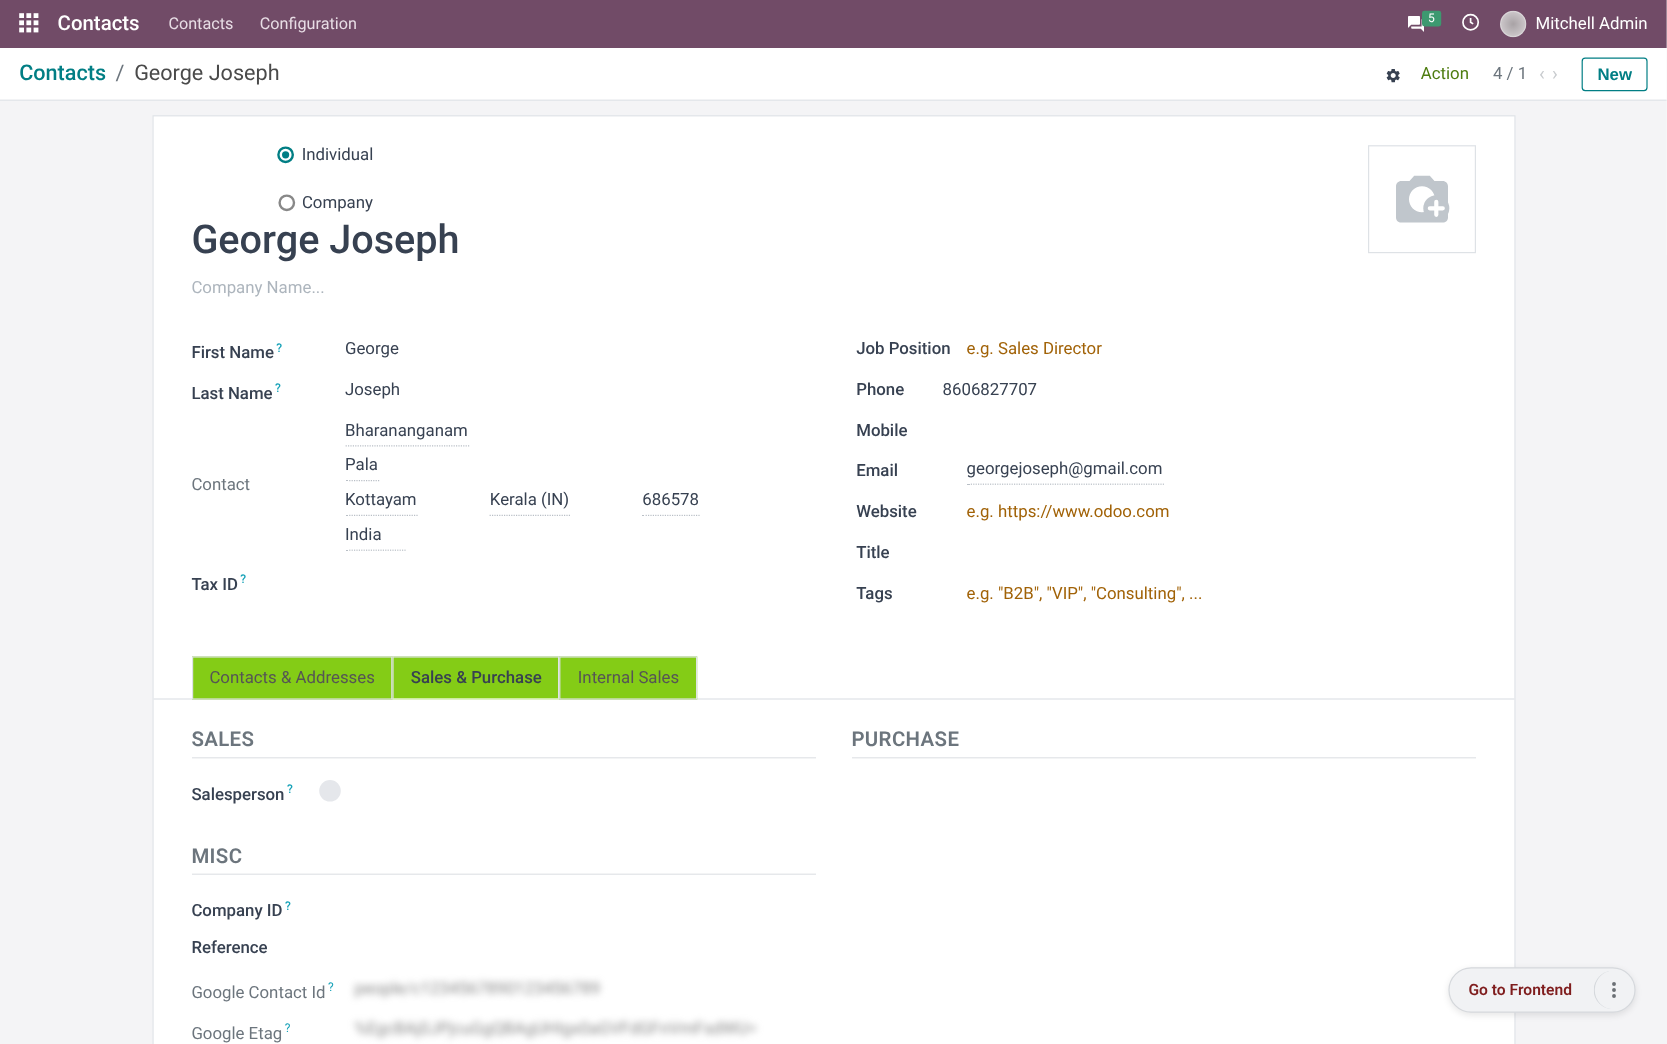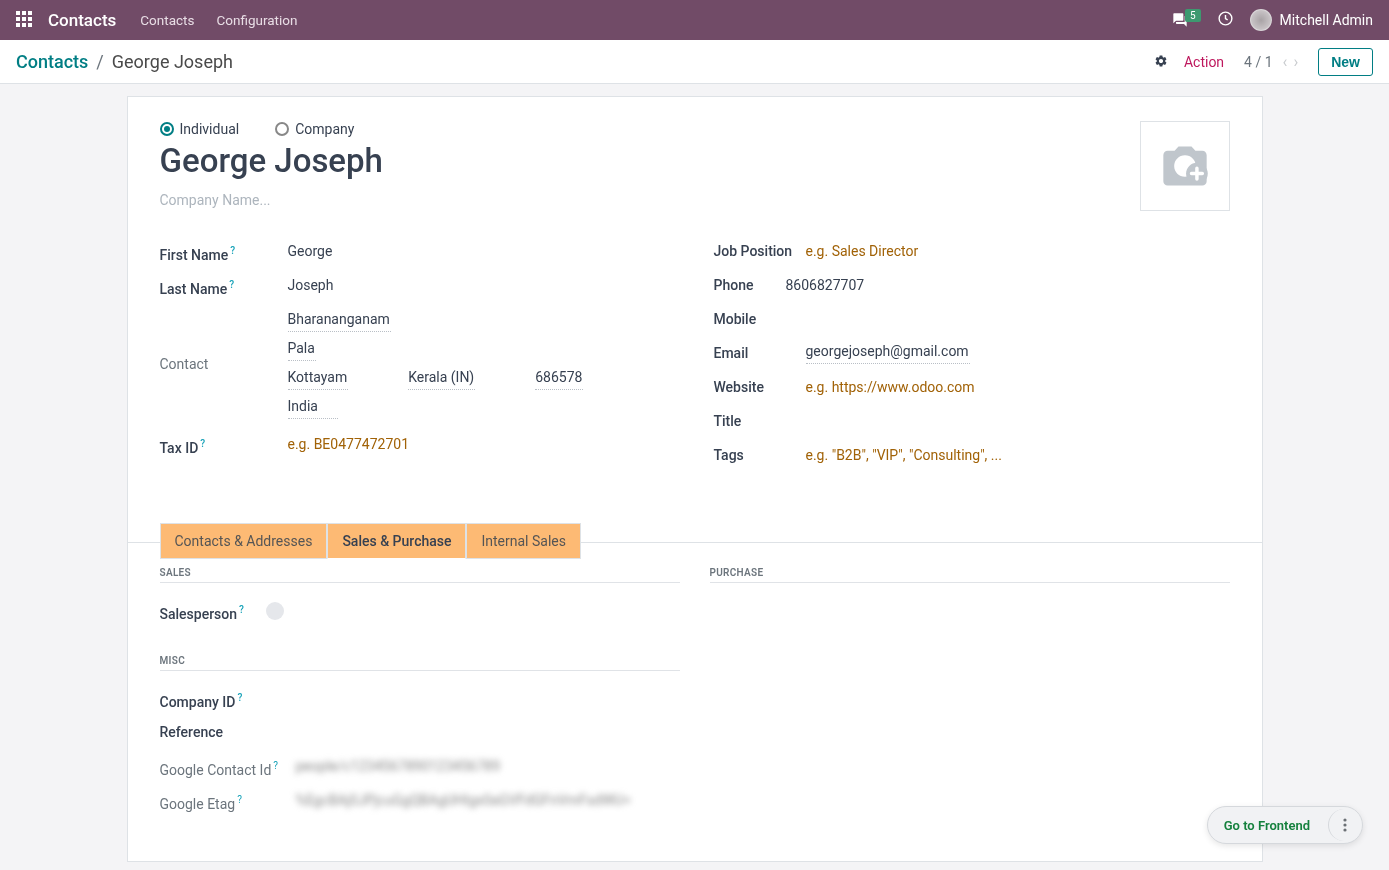--- a/index.html
+++ b/index.html
@@ -17,31 +17,31 @@
 .clock-icon { cursor:pointer; color:#fff; }
 .user-area { display:flex; align-items:center; gap:8px; cursor:pointer; }
 .avatar-small { width:22px; height:22px; border-radius:50%; background: radial-gradient(circle at center, #a8a2a5, #d8d3d6); border:1px solid rgba(255,255,255,0.3); }
 
 .control-panel { height: 44px; background: #fff; border-bottom:1px solid #dee2e6; display:flex; align-items:center; padding:0 16px; }
 .breadcrumb { display:flex; align-items:center; gap:8px; font-size:18px; }
 .bc-root { color:#017e84; font-weight:500; cursor:pointer; }
 .bc-sep { color:#6c757d; }
 .bc-current { color:#4a4a4a; }
 .cp-right { margin-left:auto; display:flex; align-items:center; gap:20px; }
-.action-btn { display:flex; align-items:flex-start; gap:16px; color:#be185d; cursor:pointer; font-size:14px; }
+.action-btn { display:flex; align-items:flex-end; gap:16px; color:#4d7c0f; cursor:pointer; font-size:14px; }
 .gear-svg { width:14px; height:14px; }
 .pager { display:flex; align-items:center; gap:10px; color:#6c757d; }
 .pager-arrows { display:flex; gap:6px; }
 .pager-arrow { color:#c9cccf; cursor:pointer; font-size:16px; }
 .btn-new { border:1px solid #017e84; color:#017e84; background:#fff; padding:5px 12px; font-weight:600; font-size:14px; cursor:pointer; border-radius:3px; }
 
 .sheet-container { padding: 12px 0 40px; display:flex; justify-content:center; }
 .sheet { width: 1136px; background:#fff; border:1px solid #dee2e6; position:relative; padding: 24px 32px 40px; }
 .top-row { display:flex; justify-content:space-between; align-items:flex-start; }
-.radios { display:flex; gap:36px; align-items:center; margin-bottom:4px; }
+.radios { display:flex; gap:24px; align-items:center; margin-bottom:4px;flex-direction:column; }
 .radio-item { display:flex; align-items:center; gap:6px; cursor:pointer; font-size:14px; }
 .radio-circle { width:14px; height:14px; border-radius:50%; border:2px solid #017e84; display:flex; align-items:center; justify-content:center; }
 .radio-circle.filled::after { content:''; width:6px; height:6px; border-radius:50%; background:#017e84; }
 .radio-circle.empty { border-color:#888; }
 .h1-name { font-size:33px; color:#374151; font-weight:500; margin-bottom:12px; }
 .company-ph { color:#adb5bd; font-size:14px; margin-bottom:30px; }
 .img-upload { width:90px; height:90px; border:1px solid #dee2e6; display:flex; align-items:center; justify-content:center; cursor:pointer; }
 .camera-svg { fill:#c0c6cc; }
 
 .fields-grid { display:flex; gap:4px; }
@@ -53,32 +53,32 @@
 .field-value { flex:1; color:#374151; font-size:14px; padding-top:2px; }
 .field-value.dotted { border-bottom:1px dotted #b9bfc6; display:inline-block; max-width:fit-content; padding: 0 1px 1px 0; }
 .placeholder { color:#a16207; }
 .help-q { color:#17a2b8; font-size:10px; vertical-align:super; margin-left:2px; cursor:help; }
 .addr-block { display:flex; flex-direction:column; gap:5px; }
 .addr-sub { color:#374151; border-bottom:1px dotted #b9bfc6; max-width:fit-content; padding:0 1px 1px 0; }
 .addr-triple { display:flex; gap:60px; }
 .addr-triple span { border-bottom:1px dotted #b9bfc6; padding:0 1px 1px 0; }
 
 .tabs { display:flex; margin-top:30px; border-bottom:1px solid #dee2e6; margin-left:-32px; margin-right:-32px; padding-left:32px; }
-.tab { padding:9px 14px; border:1px solid transparent; cursor:pointer; font-size:14px; color:#555; position:relative; top:17px; background:#fdba74; }
+.tab { padding:9px 14px; border:1px solid transparent; cursor:pointer; font-size:14px; color:#555; position:relative; top:1px; background:#84cc16; }
 .tab.inactive { border:1px solid #dee2e6; border-bottom:1px solid #dee2e6; }
 .tab.active { border:1px solid #dee2e6; border-bottom:1px solid #fff; font-weight:500; color:#374151; }
 
 .tab-content { display:flex; gap:30px; padding-top:24px; }
 .tc-col { flex:1; }
-.section-h { font-size:10px; font-weight:600; color:#6c757d; letter-spacing:0.3px; border-bottom:1px solid #e0e3e7; padding-bottom:4px; margin-bottom:14px; }
+.section-h { font-size:17px; font-weight:600; color:#6c757d; letter-spacing:0.3px; border-bottom:1px solid #e0e3e7; padding-bottom:4px; margin-bottom:14px; }
 .user-chip { width:18px; height:18px; border-radius:50%; background:#e5e7eb; display:inline-block; margin-left:6px; vertical-align:middle; }
 .blurred { filter: blur(3px); color:#888; }
 
 .frontend-pill { position:fixed; bottom:26px; right:26px; background:#f1f2f4; border:1px solid #d5d8dc; border-radius:24px; display:flex; align-items:center; box-shadow:0 2px 6px rgba(0,0,0,0.1); overflow:hidden; }
-.frontend-label { padding:10px 16px; font-size:13px; font-weight:600; color:#15803d; cursor:pointer; }
+.frontend-label { padding:10px 16px; font-size:13px; font-weight:600; color:#7f1d1d; cursor:pointer; }
 .frontend-dots { width:32px; height:32px; display:flex; align-items:center; justify-content:center; border-left:1px solid #d5d8dc; border-radius:50%; margin:2px; background:#f1f2f4; cursor:pointer; }
 </style>
 </head>
 <body>
 
 <div class="topbar">
   <div class="apps-icon">
       <span></span>
       <span></span>
       <span></span>
@@ -182,21 +182,20 @@
             <div class="addr-triple">
               <span>Kottayam</span>
               <span>Kerala (IN)</span>
               <span>686578</span>
             </div>
             <div class="addr-sub" style="min-width:50px;">India</div>
           </div>
         </div>
         <div class="field-row" style="margin-top:12px;">
           <div class="field-label strong"><span>Tax ID</span><span class="help-q">?</span></div>
-          <div class="field-value placeholder">e.g. BE0477472701</div>
         </div>
       </div>
 
       <div class="col">
         <div class="field-row">
           <div class="field-label strong" style="width:92px;">Job Position</div>
           <div class="field-value placeholder">e.g. Sales Director</div>
         </div>
         <div class="field-row">
           <div class="field-label strong" style="width:72px;">Phone</div>

